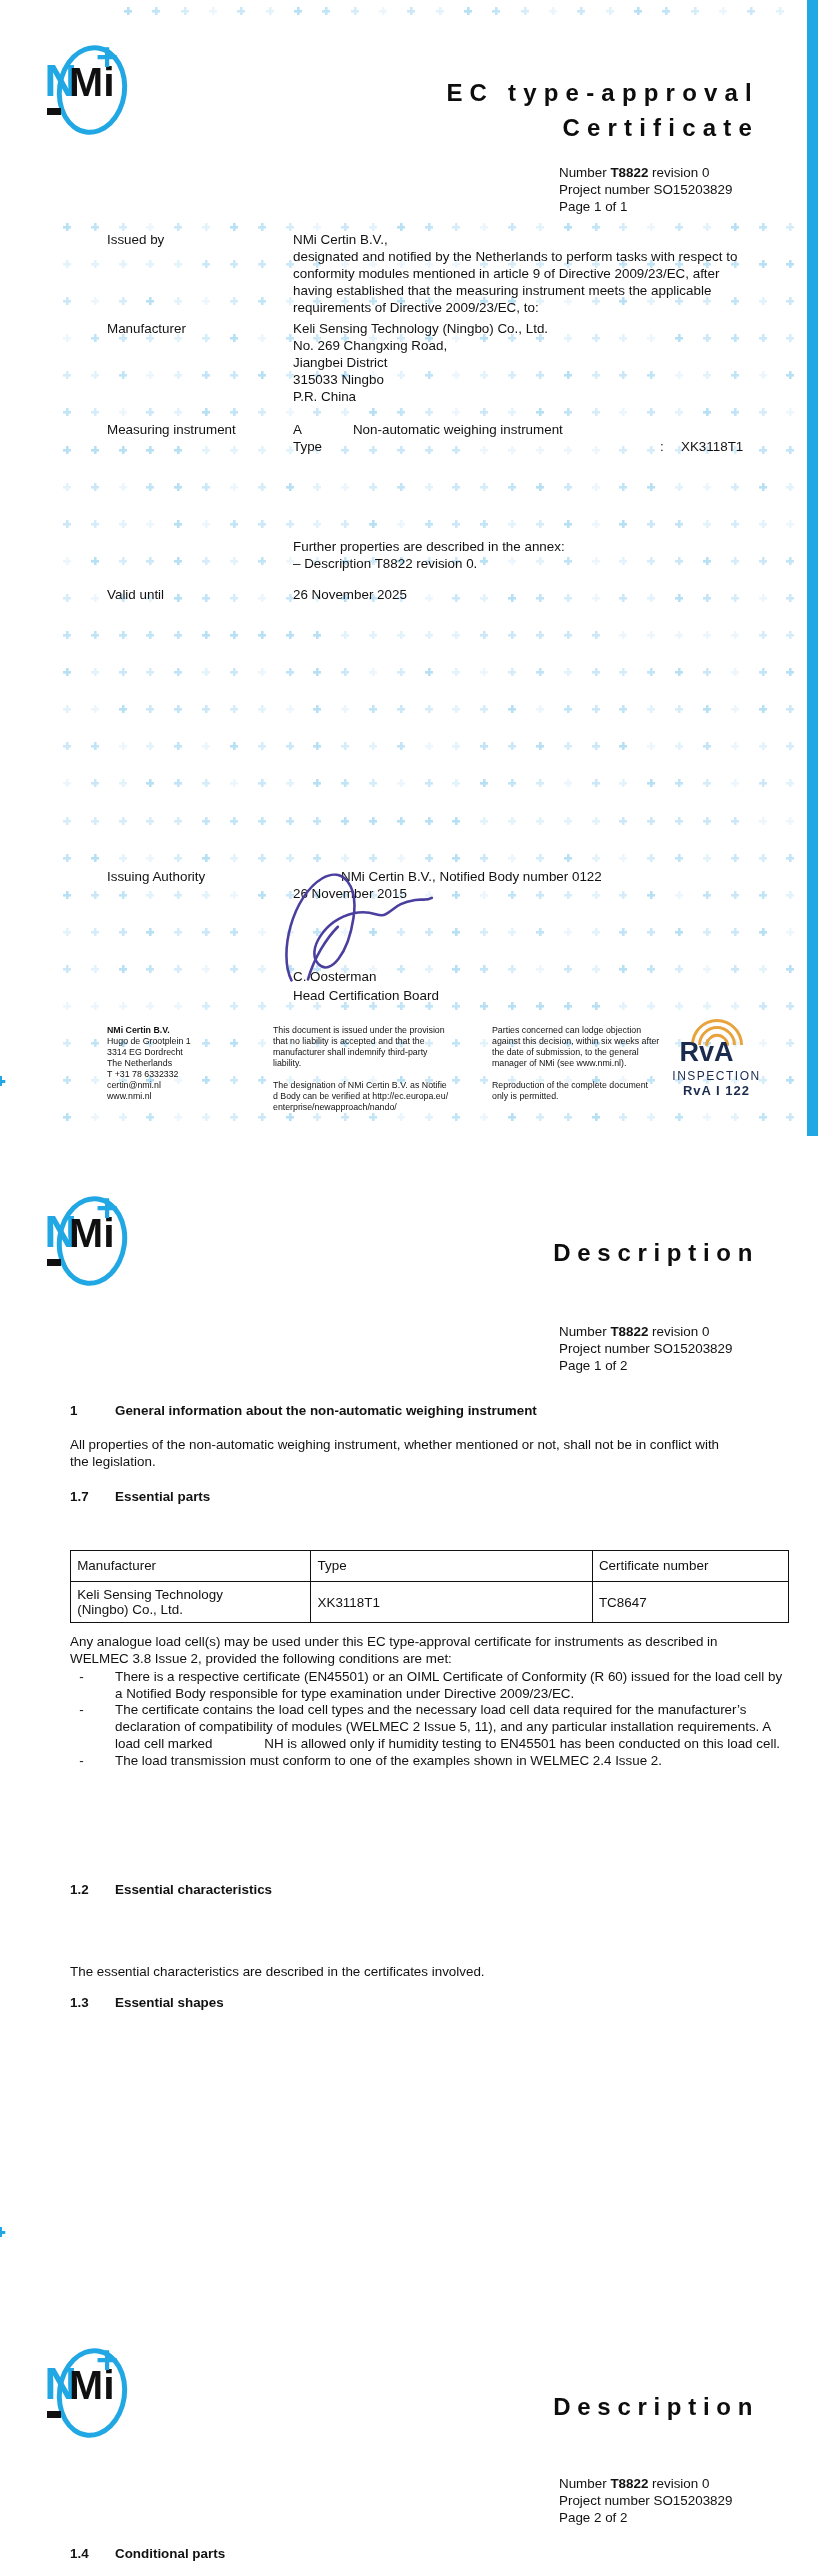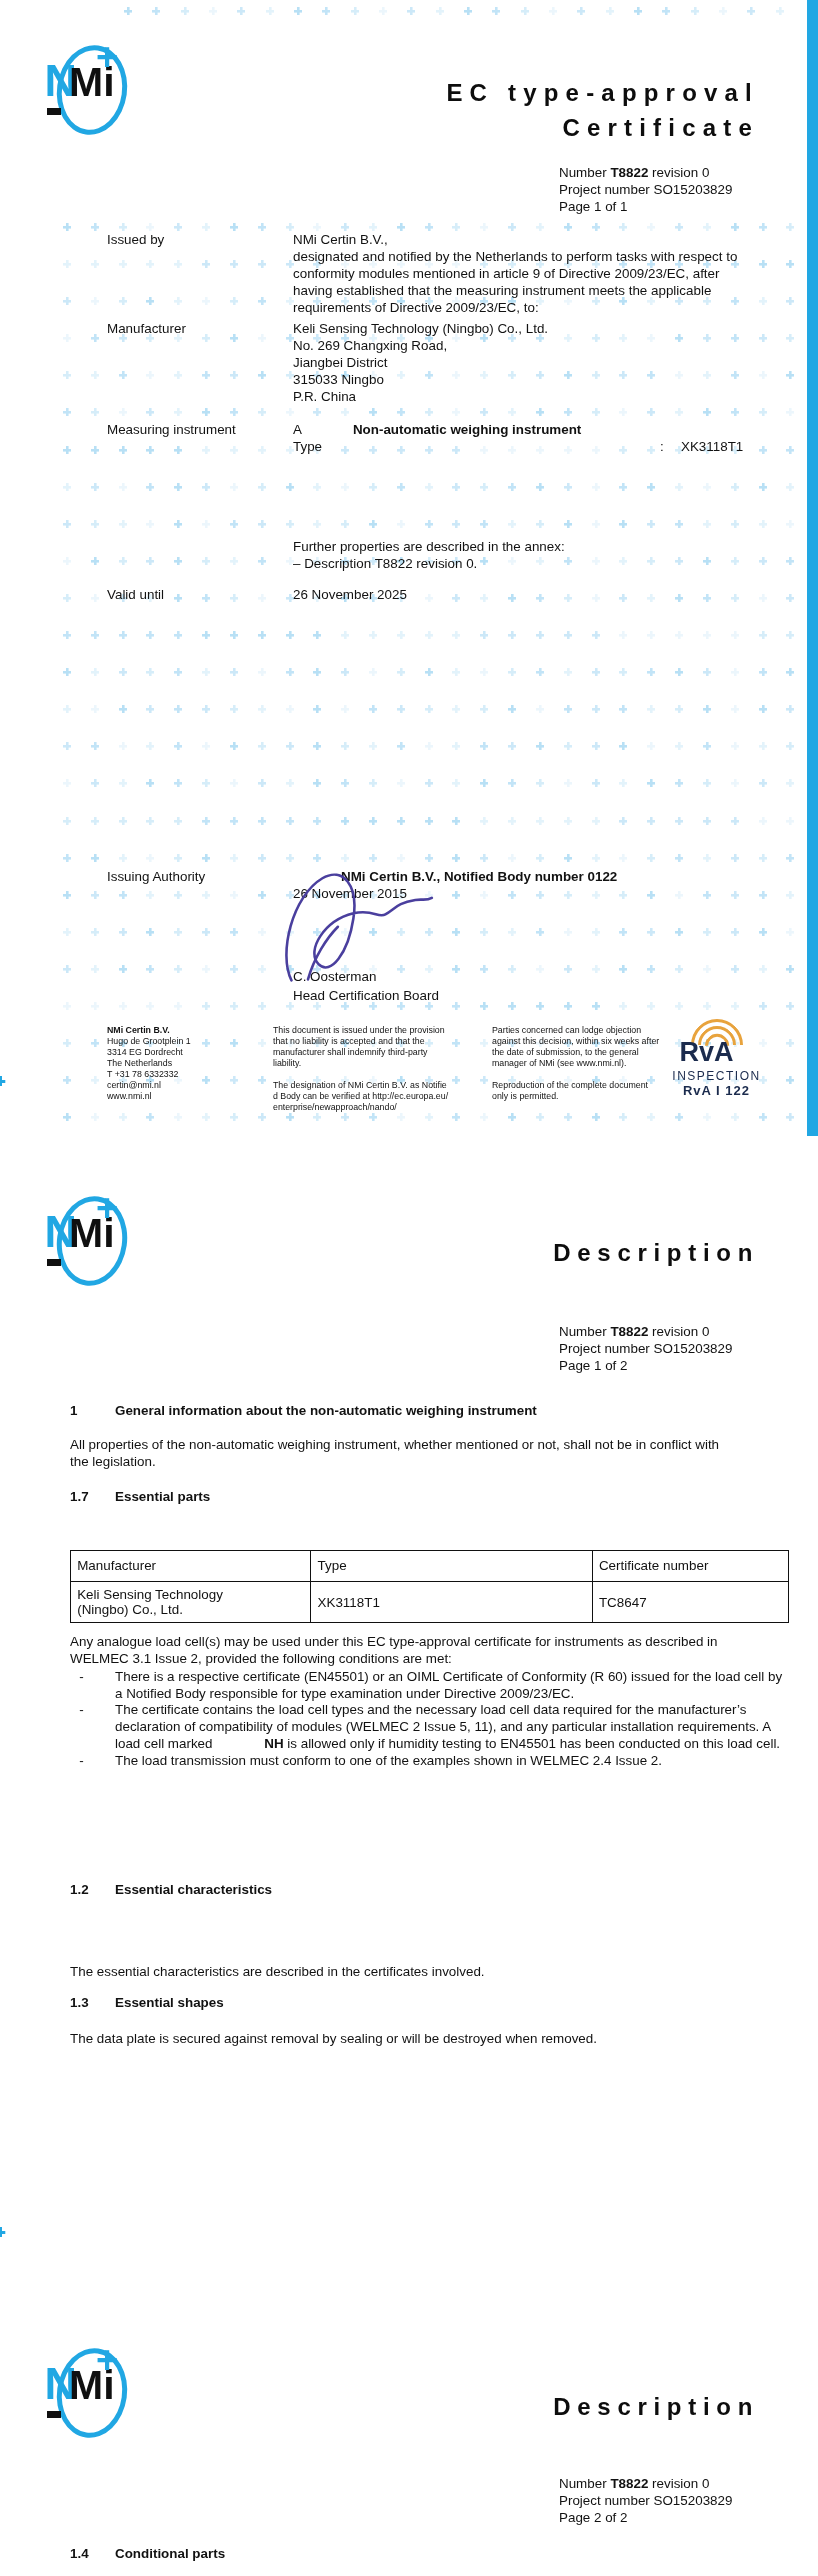--- a/index.html
+++ b/index.html
@@ -25,21 +25,21 @@
   .logo .bar{position:absolute;left:1px;top:63px;width:14px;height:6.7px;background:#101010;}
   
   .cert-title{position:absolute;right:59px;top:75px;width:489px;text-align:right;font-size:24px;font-weight:800;letter-spacing:7.2px;line-height:35px;color:#0d0d0d;z-index:1;}
   .desc-title{position:absolute;right:59px;width:464px;text-align:right;font-size:24px;font-weight:800;letter-spacing:6.7px;color:#0d0d0d;z-index:1;}
   .numblock{position:absolute;left:559px;width:216px;font-size:13.4px;line-height:17px;z-index:1;}
   .numblock .b{font-weight:bold;}
   
   .lbl{position:absolute;left:107px;font-size:13.4px;line-height:17px;z-index:1;}
   .val{position:absolute;left:293px;font-size:13.4px;line-height:17px;z-index:1;}
   .val-lines{position:absolute;left:293px;width:495px;font-size:13.4px;line-height:17px;z-index:1;}
-  .bold{font-weight:bold;padding-left:48px;}
+  .bold{font-weight:normal;padding-left:48px;}
   .type-colon{position:absolute;left:660px;font-size:13.4px;line-height:17px;z-index:1;}
   .type-value{position:absolute;left:681px;font-size:13.4px;line-height:17px;z-index:1;}
   .signature{position:absolute;left:277px;top:871px;z-index:2;}
   
   .foot-col{position:absolute;top:1025px;font-size:8.8px;line-height:11px;z-index:1;}
   .foot-col .fline:first-child{font-weight:bold;}
   .foot-p + .foot-p{margin-top:11.3px;}
   .url-wrap{word-break:break-all;}
   
   .rva{position:absolute;left:665px;top:1016px;width:103px;height:95px;z-index:1;text-align:center;color:#1b2b4d;}
@@ -906,33 +906,32 @@
       <tr>
         <td>
               <span class="cell-narrow">Keli Sensing Technology (Ningbo) Co., Ltd.</span>
             </td>
         <td>XK3118T1</td>
         <td>TC8647</td>
       </tr>
     </tbody>
       </table>
 
-    <div class="body-par" style="top:477px;">Any analogue load cell(s) may be used under this EC type-approval certificate for instruments as described in WELMEC 3.1 Issue 2, provided the following conditions are met:</div>
+    <div class="body-par" style="top:477px;">Any analogue load cell(s) may be used under this EC type-approval certificate for instruments as described in WELMEC 3.8 Issue 2, provided the following conditions are met:</div>
     <div class="bullets" style="top:512px;">
       <div class="bullet">There is a respective certificate (EN45501) or an OIML Certificate of Conformity (R 60) issued for the load cell by a Notified Body responsible for type examination under Directive 2009/23/EC.</div>
       <div class="bullet"><span>The certificate contains the load cell types and the necessary load cell data required for the manufacturer’s declaration of compatibility of modules (WELMEC 2 Issue 5, 11), and any particular installation requirements. A load cell marked </span><span class="bold">NH</span><span> is allowed only if humidity testing to EN45501 has been conducted on this load cell.</span></div>
       <div class="bullet">The load transmission must conform to one of the examples shown in WELMEC 2.4 Issue 2.</div>
     </div>
 
     <div class="h-sec" style="top:725px;"><span class="num">1.2</span><span>Essential characteristics</span></div>
 
 
     <div class="body-par" style="top:807px;">The essential characteristics are described in the certificates involved.</div>
     <div class="h-sec" style="top:838px;"><span class="num">1.3</span><span>Essential shapes</span></div>
-    <div class="body-par" style="top:874px;">The data plate is secured against removal by sealing or will be destroyed when removed.</div>
   </div>
 
   <div class="page" style="top:2313px;">
     <div class="logo" style="left:46px;top:35px;">
       <div class="ellipse"></div>
       <div class="n">N</div>
       <div class="mi">Mi</div>
       <div class="plusglyph">+</div>
       <div class="bar"></div>
     </div>

